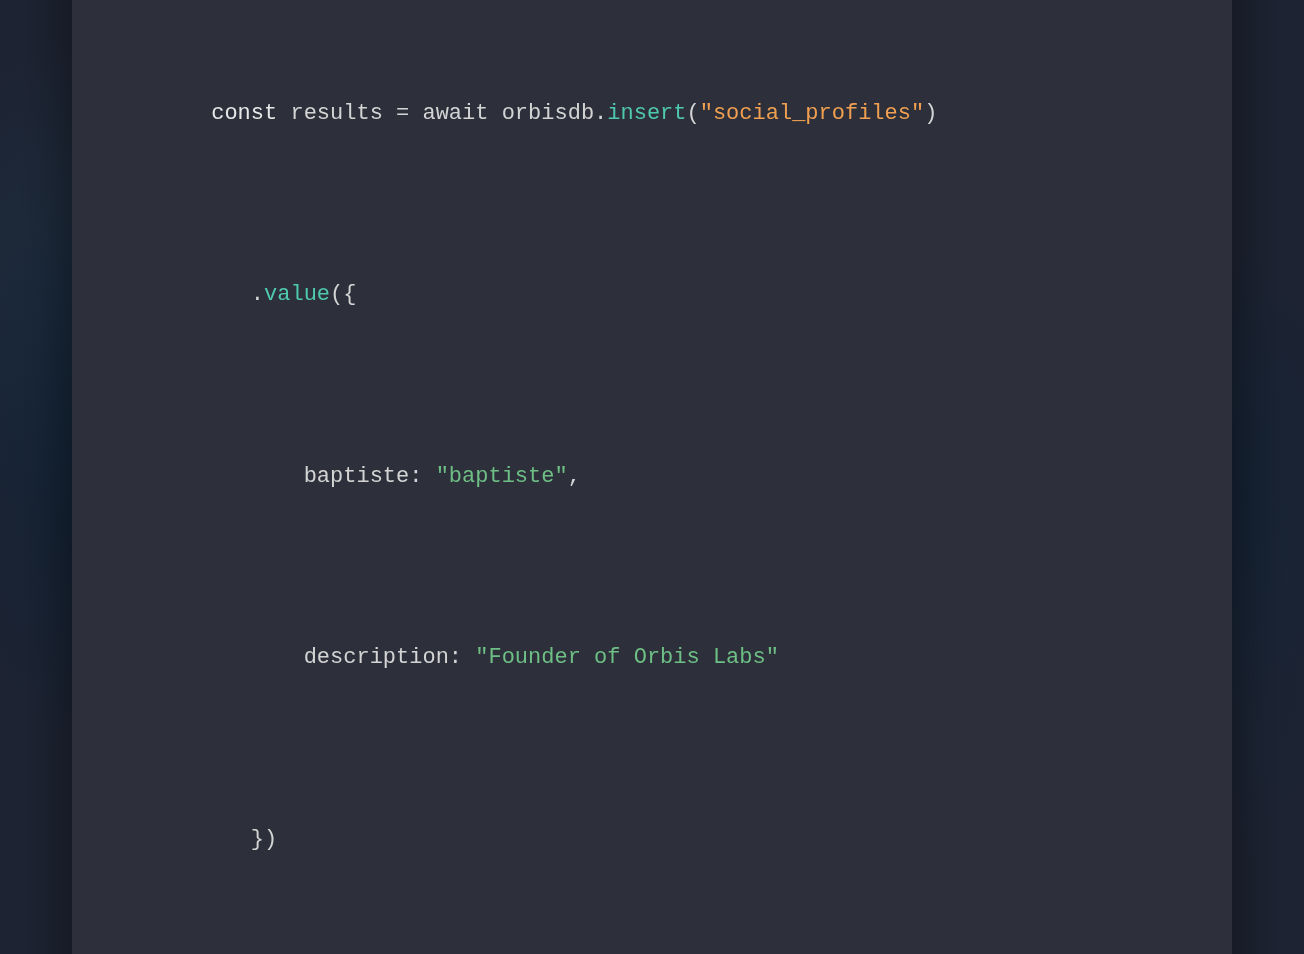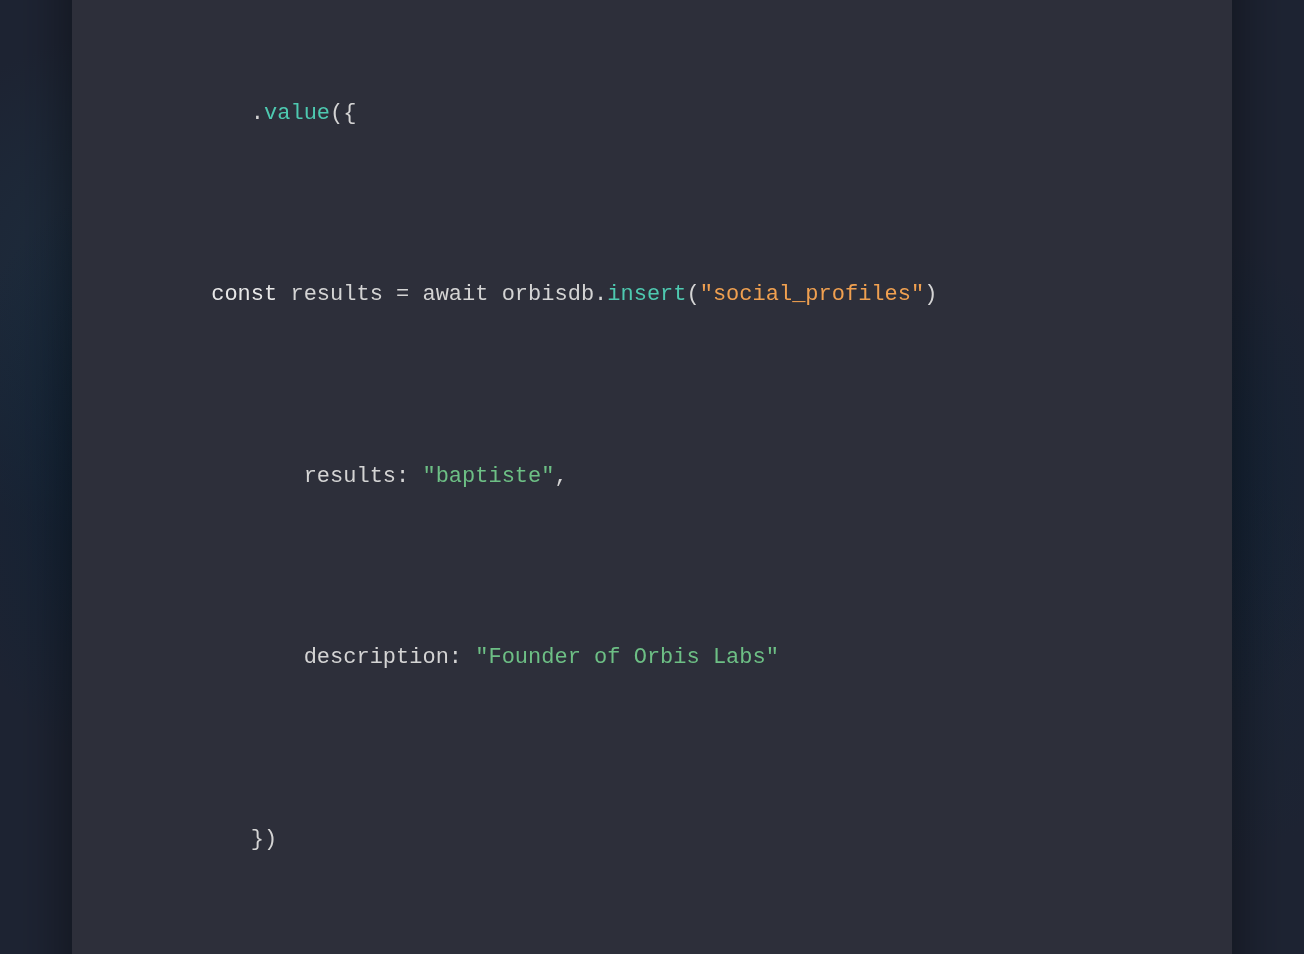--- a/index.html
+++ b/index.html
@@ -94,27 +94,27 @@
 
 <div class="bg-decoration"></div>
 <div class="blob-left"></div>
 <div class="blob-right"></div>
 <div class="blob-bottom"></div>
 
 <div class="code-card">
   <div class="code-block">
     
     <span class="line">
+      <span class="color-keyword">const</span><span class="color-default"> results = await orbisdb.</span><span class="color-method">insert</span><span class="color-default">(</span><span class="color-string">"social_profiles"</span><span class="color-default">)</span>
+    </span>
+    <span class="line">
       <span class="color-default">   .</span><span class="color-method">value</span><span class="color-default">({</span>
     </span>
     <span class="line">
-      <span class="color-keyword">const</span><span class="color-default"> results = await orbisdb.</span><span class="color-method">insert</span><span class="color-default">(</span><span class="color-string">"social_profiles"</span><span class="color-default">)</span>
-    </span>
-    <span class="line">
-      <span class="color-default">       results: </span><span class="color-string-green">"baptiste"</span><span class="color-default">,</span>
+      <span class="color-default">       baptiste: </span><span class="color-string-green">"baptiste"</span><span class="color-default">,</span>
     </span>
     <span class="line">
       <span class="color-default">       description: </span><span class="color-string-green">"Founder of Orbis Labs"</span>
     </span>
     <span class="line">
       <span class="color-default">   })</span>
     </span>
     
   </div>
 </div>

